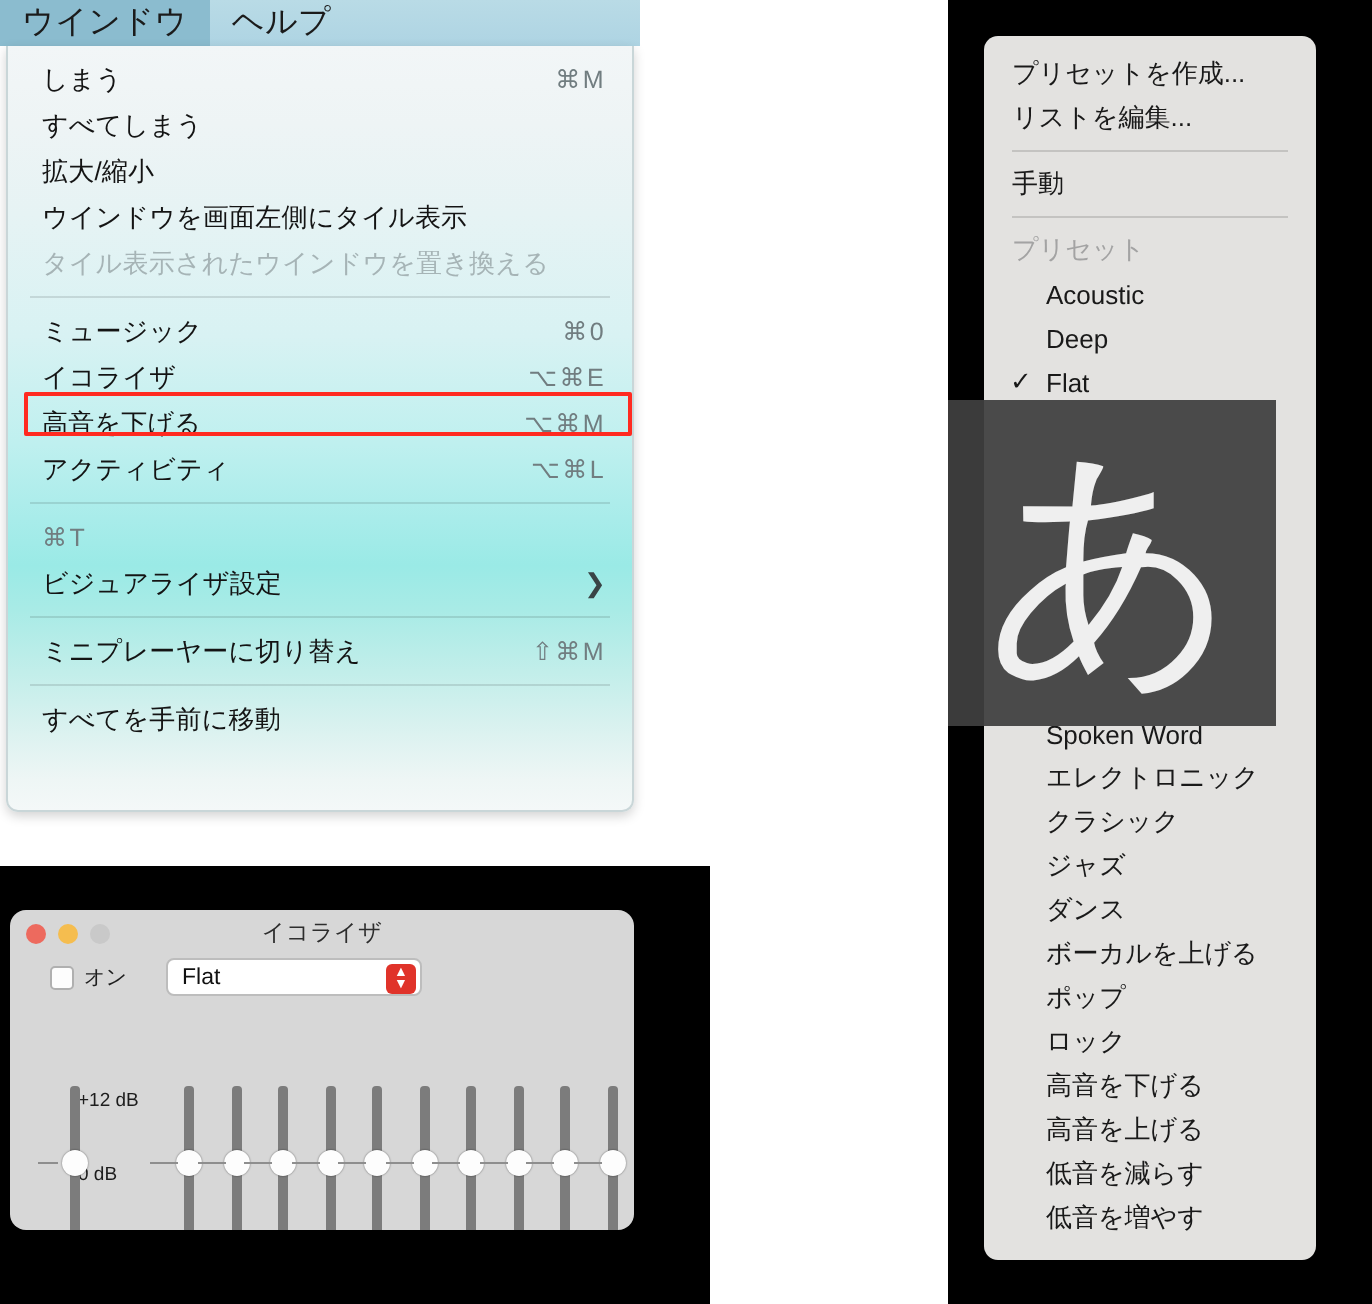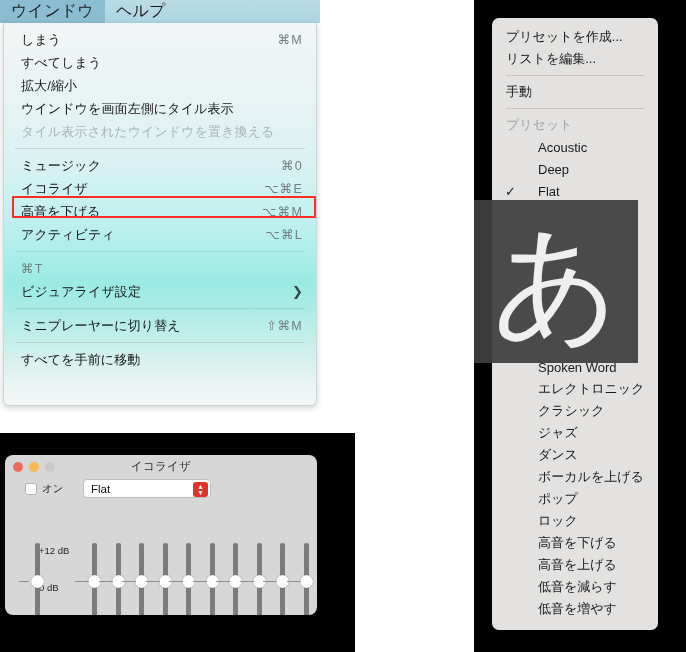--- a/index.html
+++ b/index.html
@@ -100,21 +100,21 @@
     position: absolute; left: 492px; top: 18px;
     width: 166px; height: 612px;
     background: #e3e2e0;
     border-radius: 7px;
     box-shadow: 0 3px 10px rgba(0,0,0,0.35);
     padding: 8px 0 8px 0;
     overflow: hidden;
   }
   .pi {
     height: 22px; display: flex; align-items: center;
-    padding-left: 46px; padding-right: 12px;
+    padding-left: 31px; padding-right: 12px;
     font-size: 13px; color: #191919;
     white-space: nowrap;
     position: relative;
   }
   .pi.header { color: #a3a3a3; padding-left: 14px; }
   .pi.plain  { padding-left: 14px; }
   .pi .check {
     position: absolute; left: 13px; top: 50%; transform: translateY(-50%);
     font-size: 13px; color: #191919;
   }

